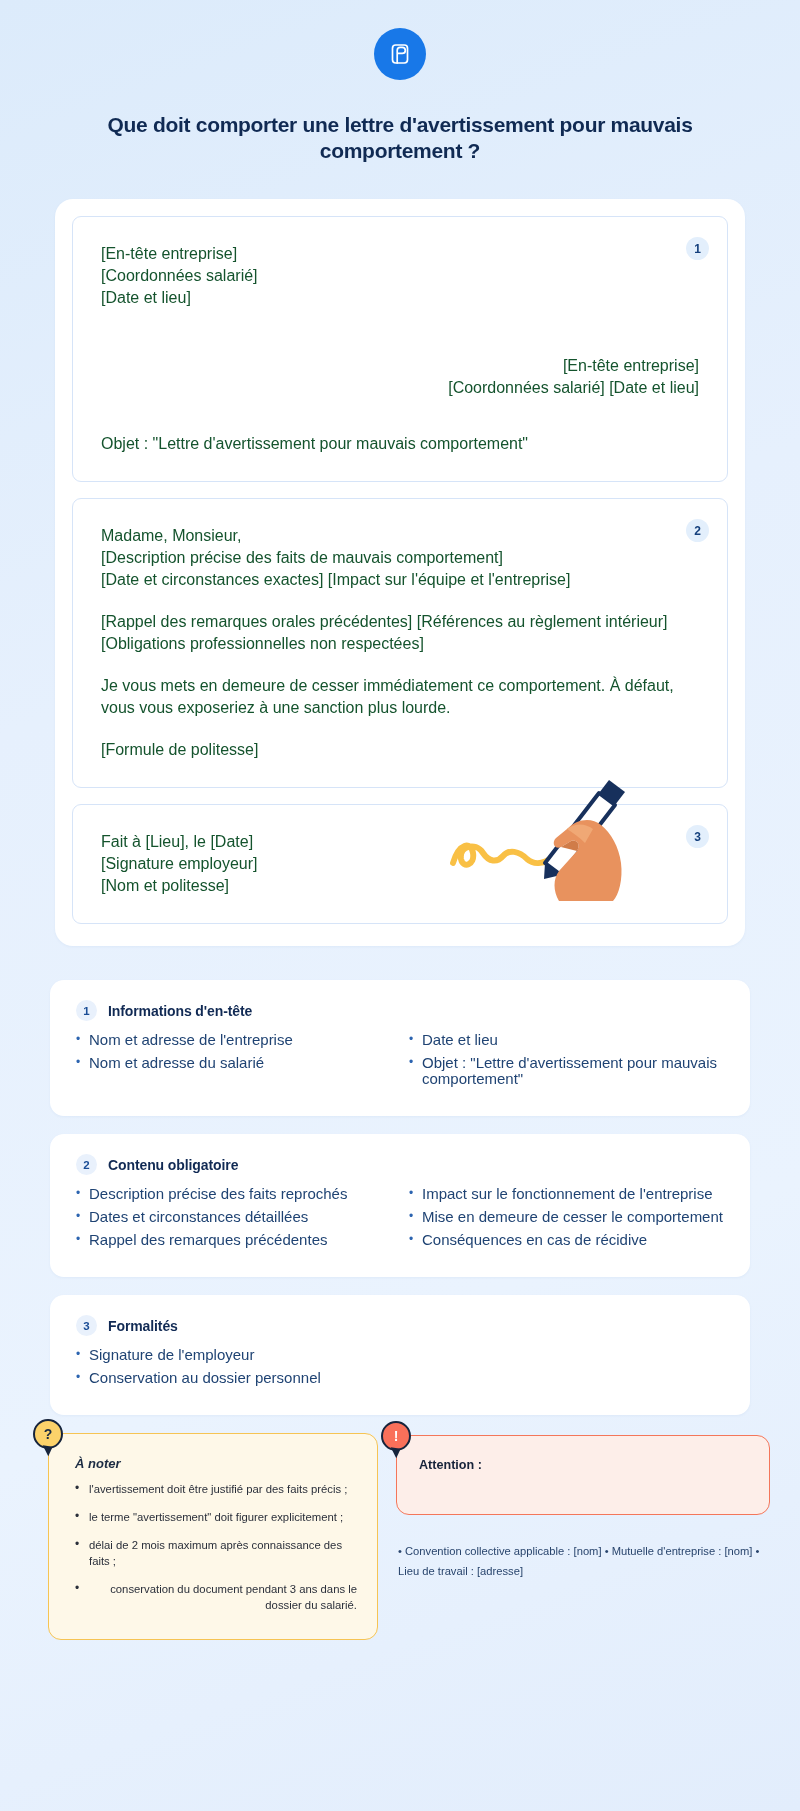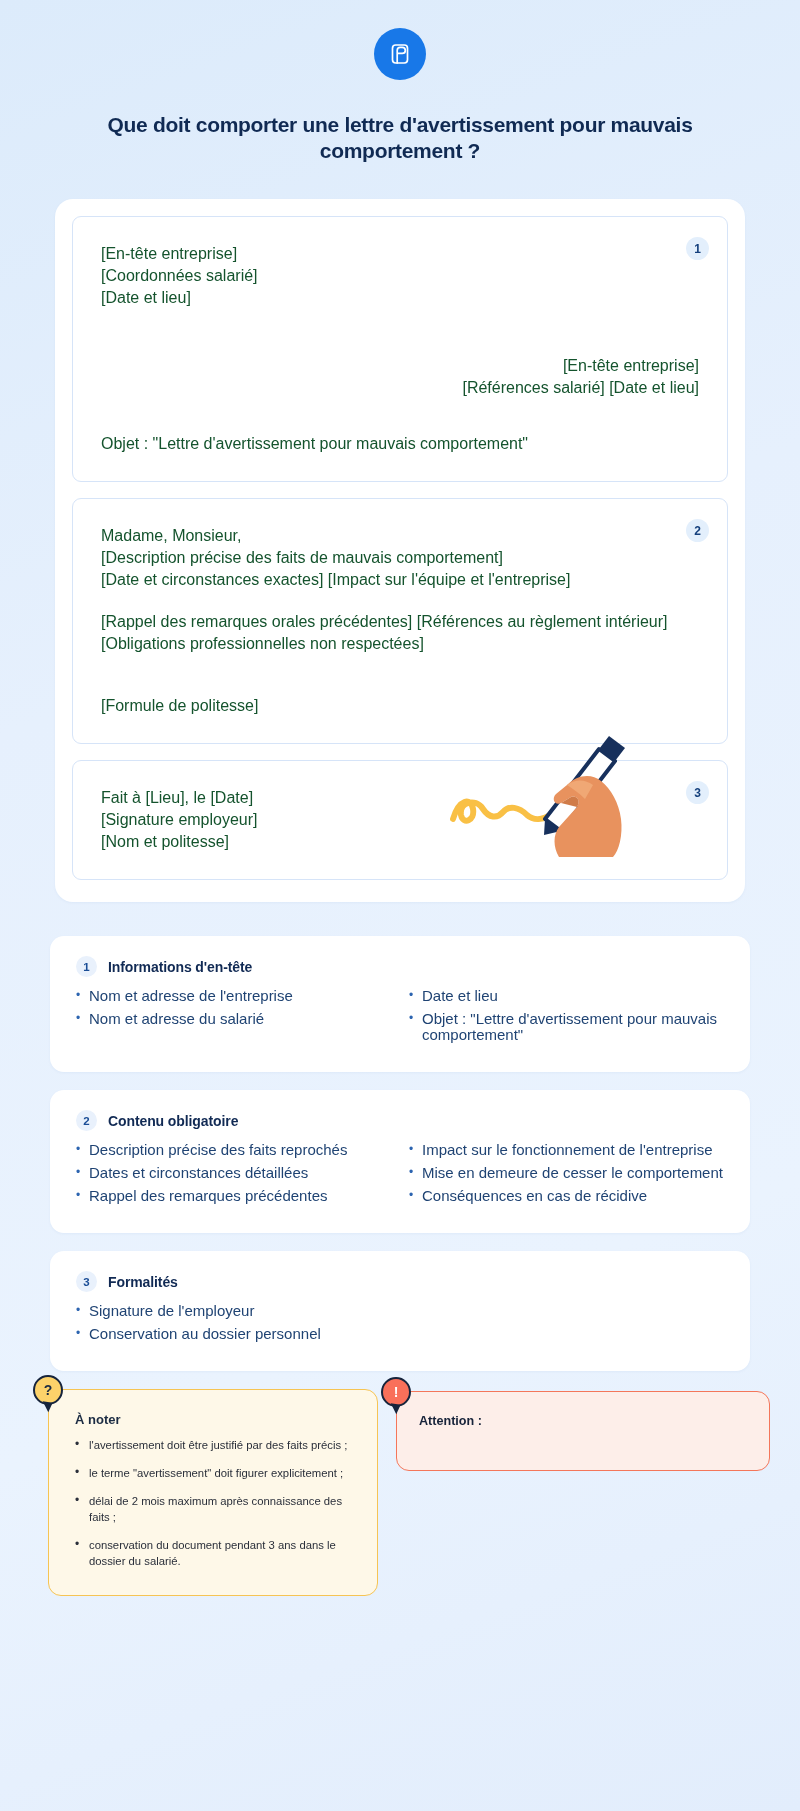--- a/index.html
+++ b/index.html
@@ -138,32 +138,32 @@
     position: relative;
     background: #fef8e8;
     border: 1.5px solid #f6c453;
     border-radius: 13px;
     padding: 22px 20px 22px 22px;
     width: 330px;
     flex: 0 0 330px;
   }
   .note-title {
     font-size: 13px; font-weight: bold; color: #1b2b42;
-    margin-bottom: 10px; margin-left: 4px;
+    margin-bottom: 10px; margin-left: 4px; font-style: italic;
   }
   .note-box ul { list-style: none; }
   .note-box li {
     position: relative;
     font-size: 11.3px;
     line-height: 16px;
     color: #2a2f3a;
     padding-left: 18px;
     margin-bottom: 12px;
   }
-  .note-box li:last-child { margin-bottom: 4px; }
+  .note-box li:last-child { margin-bottom: 4px; text-align: right; }
   .note-box li::before {
     content: "•"; position: absolute; left: 4px; top: -1px;
     color: #2a2f3a; font-size: 12px;
   }
 
   .right-col-wrap { flex: 1 1 auto; padding-top: 2px; }
 
   .warn-box {
     position: relative;
     background: #fdeee9;
@@ -226,34 +226,35 @@
 
 <div class="letter-card">
 
   <div class="letter-block">
     <div class="step-badge">1</div>
     <p>[En-tête entreprise]
 [Coordonnées salarié]
 [Date et lieu]</p>
     <div class="spacer-lg"></div>
     <p class="right-col">[En-tête entreprise]</p>
-    <p class="right-col">[Références salarié] [Date et lieu]</p>
+    <p class="right-col">[Coordonnées salarié] [Date et lieu]</p>
     <div class="spacer-md"></div>
     <p>Objet : "Lettre d'avertissement pour mauvais comportement"</p>
   </div>
 
   <div class="letter-block">
     <div class="step-badge">2</div>
     <p>Madame, Monsieur,
 [Description précise des faits de mauvais comportement]
 [Date et circonstances exactes] [Impact sur l'équipe et l'entreprise]</p>
     <div class="spacer-sm"></div>
     <p>[Rappel des remarques orales précédentes] [Références au règlement intérieur]
 [Obligations professionnelles non respectées]</p>
     <div class="spacer-sm"></div>
+    <p>Je vous mets en demeure de cesser immédiatement ce comportement. À défaut, vous vous exposeriez à une sanction plus lourde.</p>
     <div class="spacer-sm"></div>
     <p>[Formule de politesse]</p>
   </div>
 
   <div class="letter-block">
     <div class="step-badge">3</div>
     <p>Fait à [Lieu], le [Date]
 [Signature employeur]
 [Nom et politesse]</p>
 
@@ -346,14 +347,15 @@
   </div>
 
   <div class="right-col-wrap">
     <div class="warn-box">
       <div class="bubble x">
         <span>!</span>
         <span class="tail"></span>
       </div>
       <div class="warn-title">Attention :</div>
     </div>
+    <div class="footer-note">• Convention collective applicable : [nom] • Mutuelle d'entreprise : [nom] • Lieu de travail : [adresse]</div>
   </div>
 </div>
 
 </body></html>

